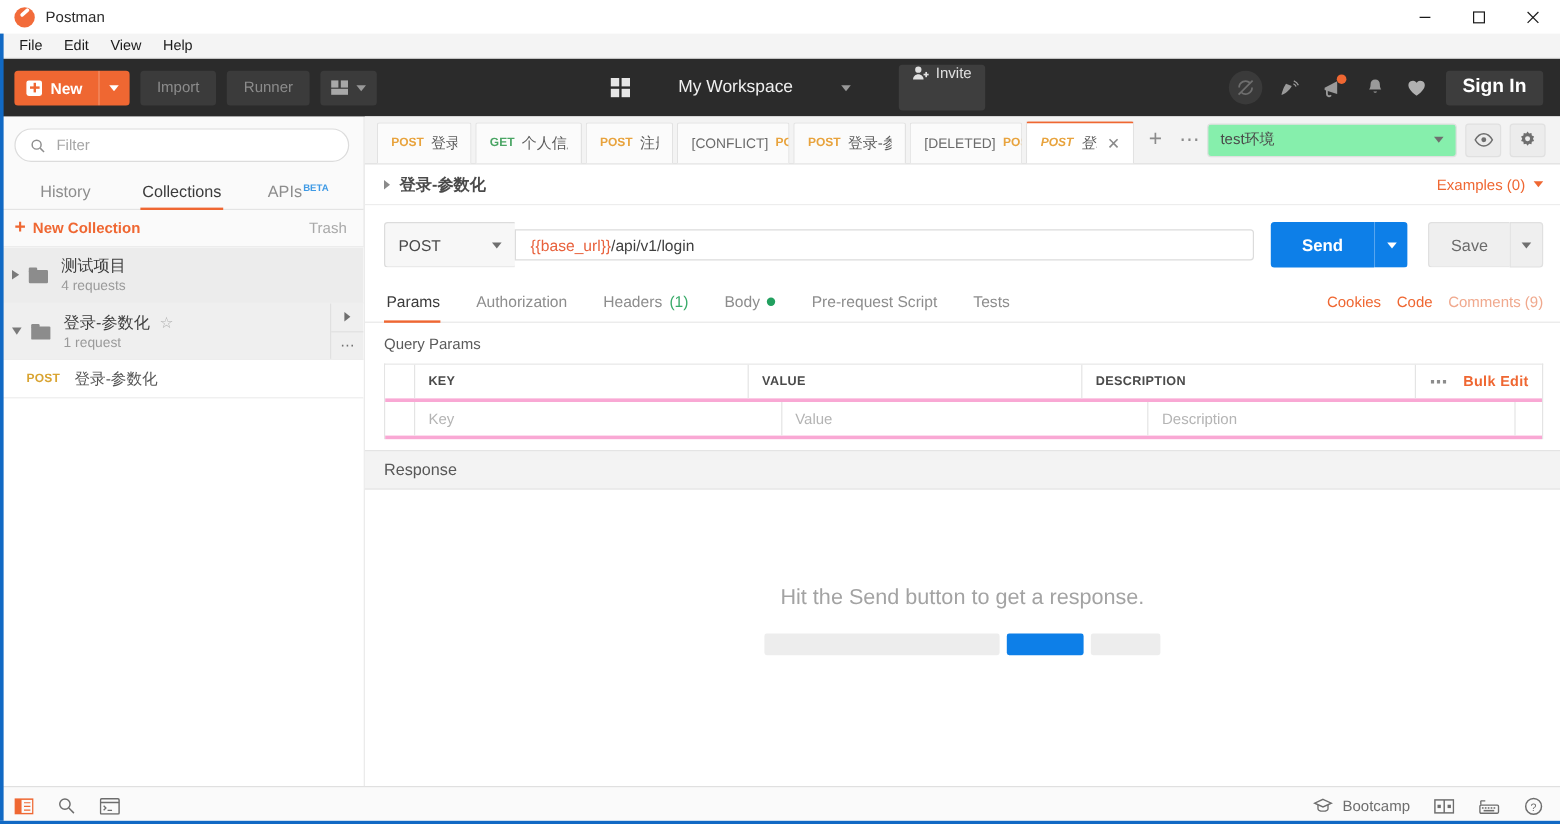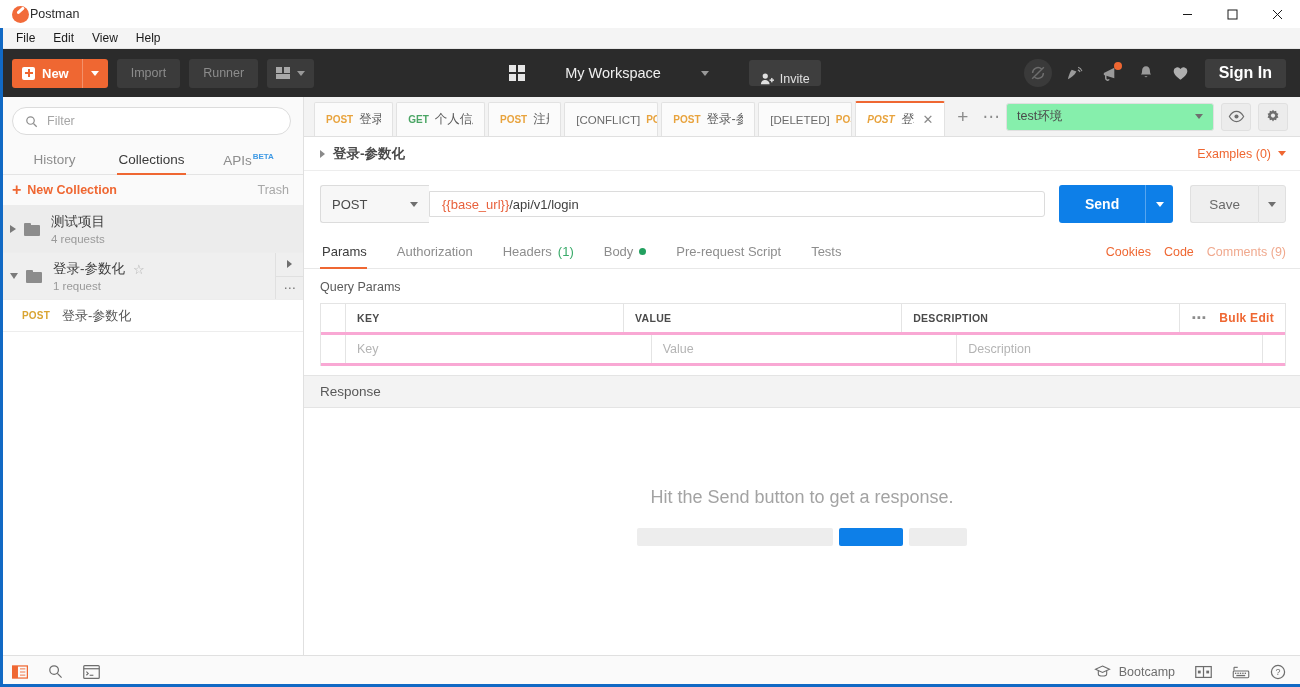--- a/index.html
+++ b/index.html
@@ -10,21 +10,21 @@
     overflow: hidden;
     -webkit-font-smoothing: antialiased;
   }
   .app { width: 1300px; height: 687px; display: flex; flex-direction: column; position: relative; }
 
   
   .titlebar {
     height: 28px; background: #ffffff; display: flex; align-items: center;
     border-bottom: none; flex: 0 0 28px;
   }
-  .titlebar-left { display: flex; align-items: center; padding-left: 12px; gap: 1px; text-align: center; }
+  .titlebar-left { display: flex; align-items: center; padding-left: 12px; gap: 9px; text-align: center; }
   .pm-logo {
     width: 17px; height: 17px; border-radius: 50%;
     background: #f26b3a; position: relative; overflow: hidden;
   }
   .pm-logo::after {
     content: ""; position: absolute; left: 4px; top: 3px;
     width: 9px; height: 2.5px; background: #fff; border-radius: 2px;
     transform: rotate(-42deg); transform-origin: center;
   }
   .title-text { font-size: 12.5px; color: #2b2b2b; }
@@ -93,21 +93,21 @@
   .hdr-center {
     position: absolute; left: 0; right: 0; top: 0; height: 48px;
     display: flex; align-items: center; justify-content: center; gap: 10px;
     pointer-events: none;
   }
   .hdr-center > * { pointer-events: auto; margin-left: 30px; }
   .ws-grid { width: 16px; height: 16px; display: grid; grid-template-columns: 7px 7px; grid-template-rows: 7px 7px; gap: 2px; }
   .ws-grid i { background: #e6e6e6; display: block; }
   .ws-name { color: #f0f0f0; font-size: 14.5px; }
   .invite-btn {
-    height: 26px; background: #3e3e3e; border-radius: 3px; display: flex; align-items: flex-end;
+    height: 38px; background: #3e3e3e; border-radius: 3px; display: flex; align-items: flex-start;
     gap: 6px; padding: 0 11px; color: #e0e0e0; font-size: 12.5px;
   }
   .hdr-right {
     margin-left: auto; display: flex; align-items: center; gap: 13px; padding-right: 14px;
   }
   .circ-ico {
     width: 28px; height: 28px; border-radius: 50%; background: #3a3a3a;
     display: flex; align-items: center; justify-content: center;
   }
   .ico-wrap { position: relative; display: flex; align-items: center; justify-content: center; width: 22px; height: 22px; }

